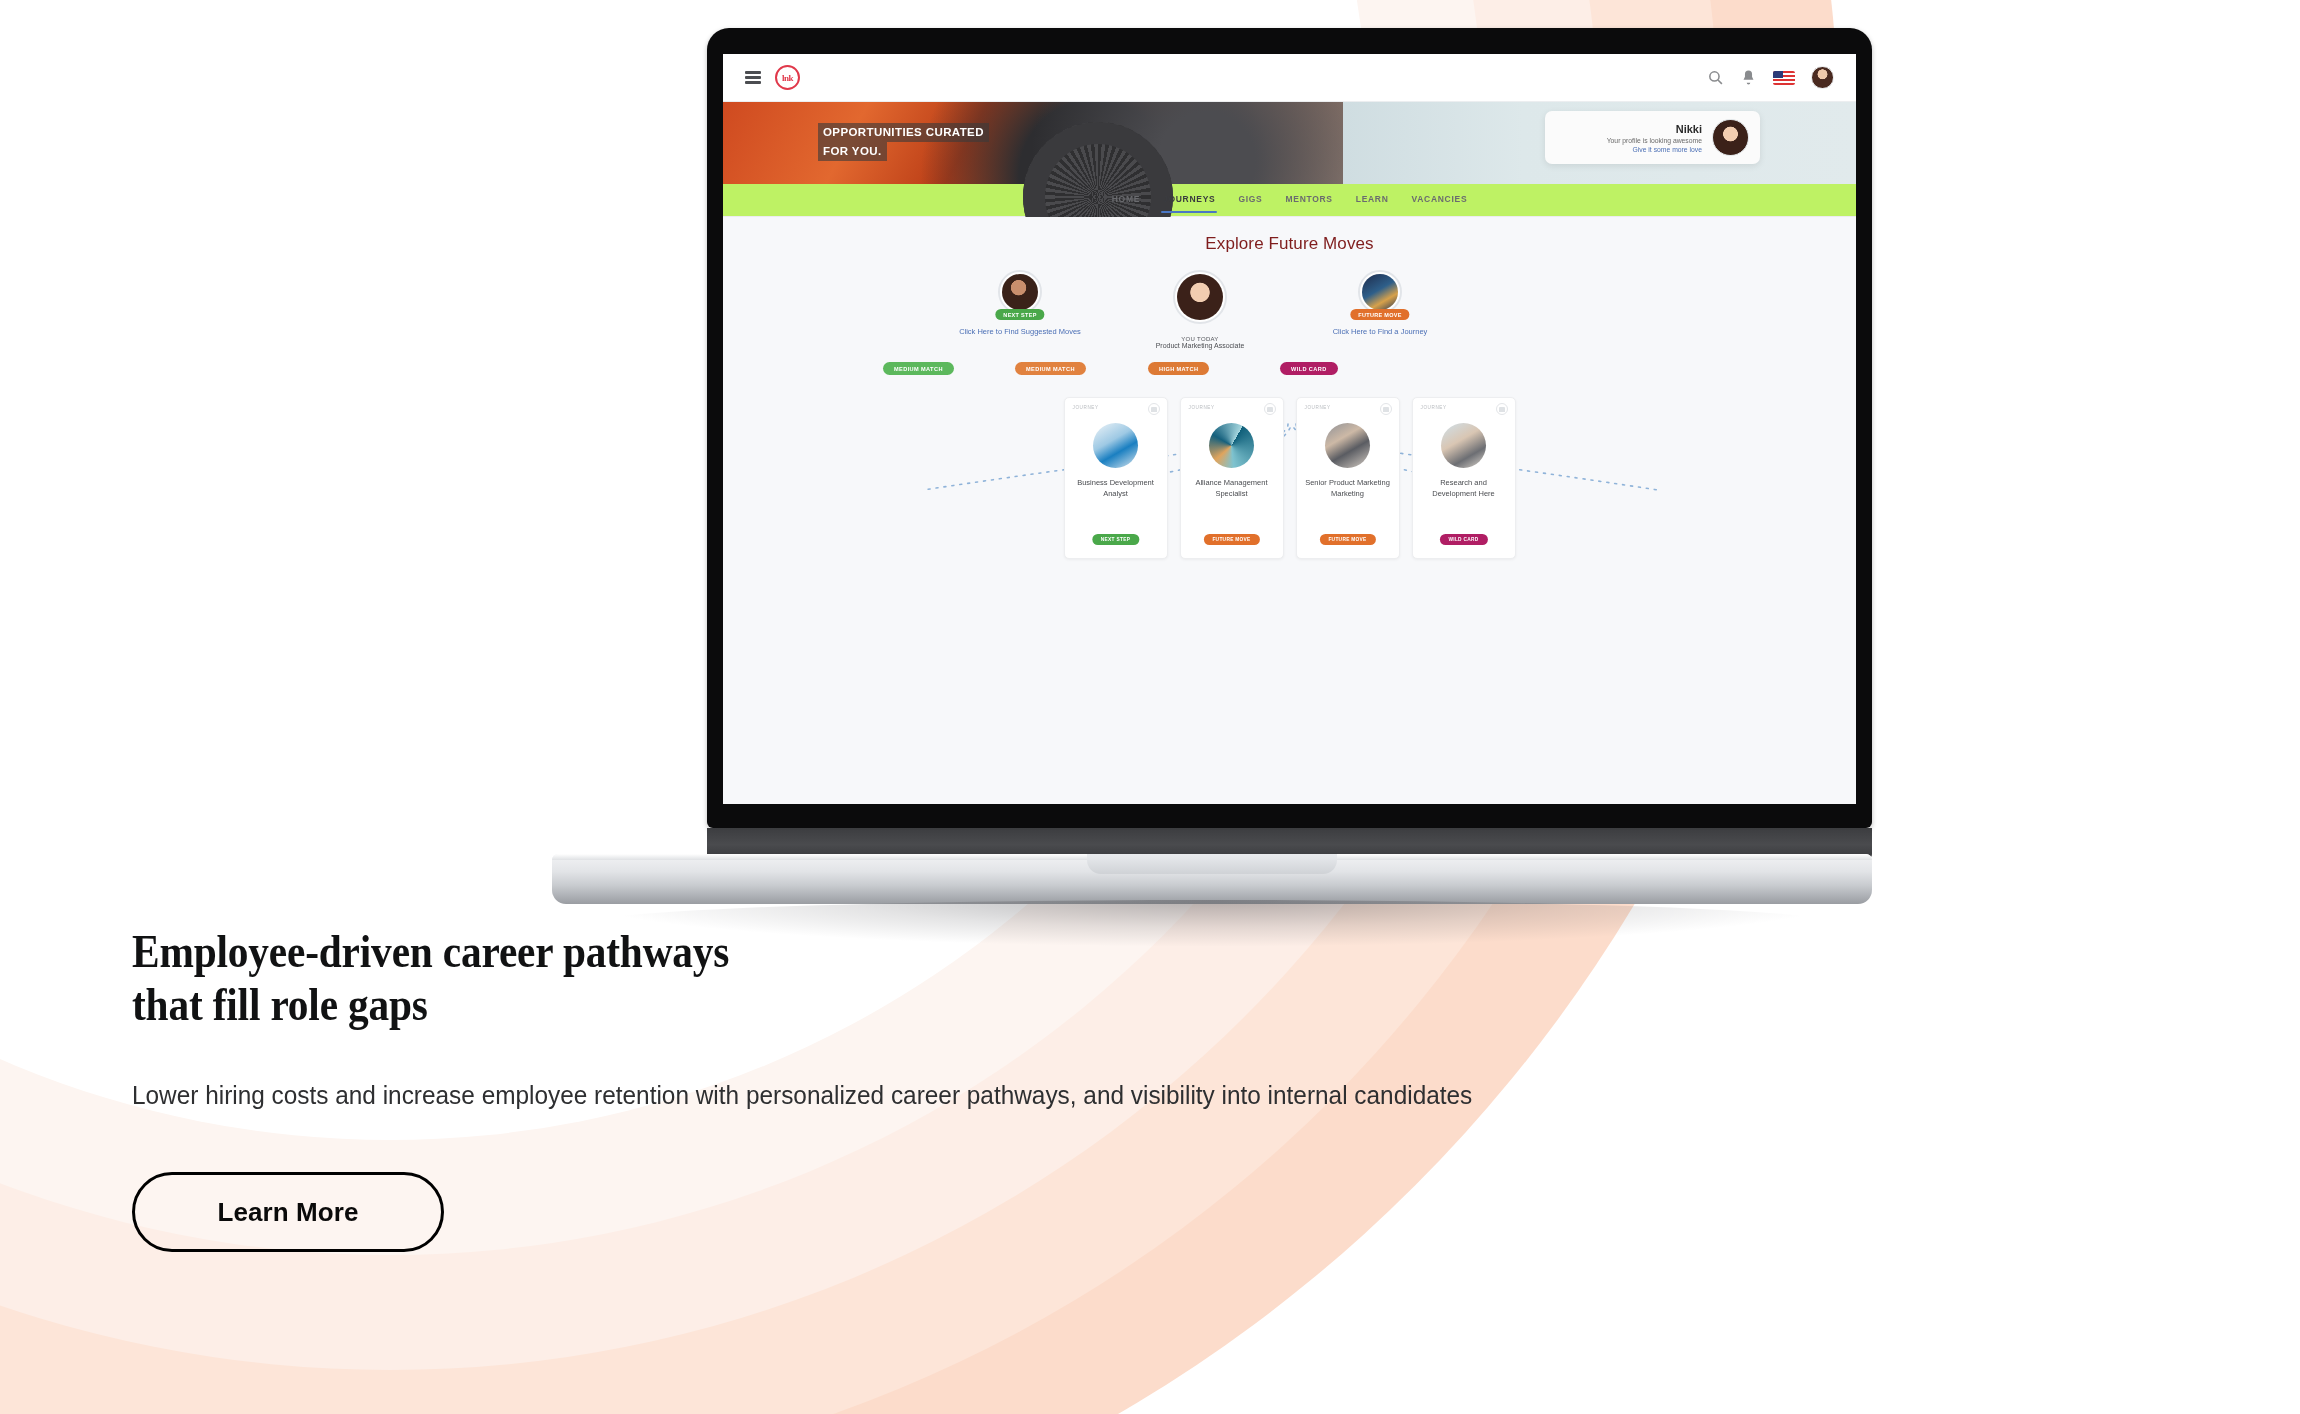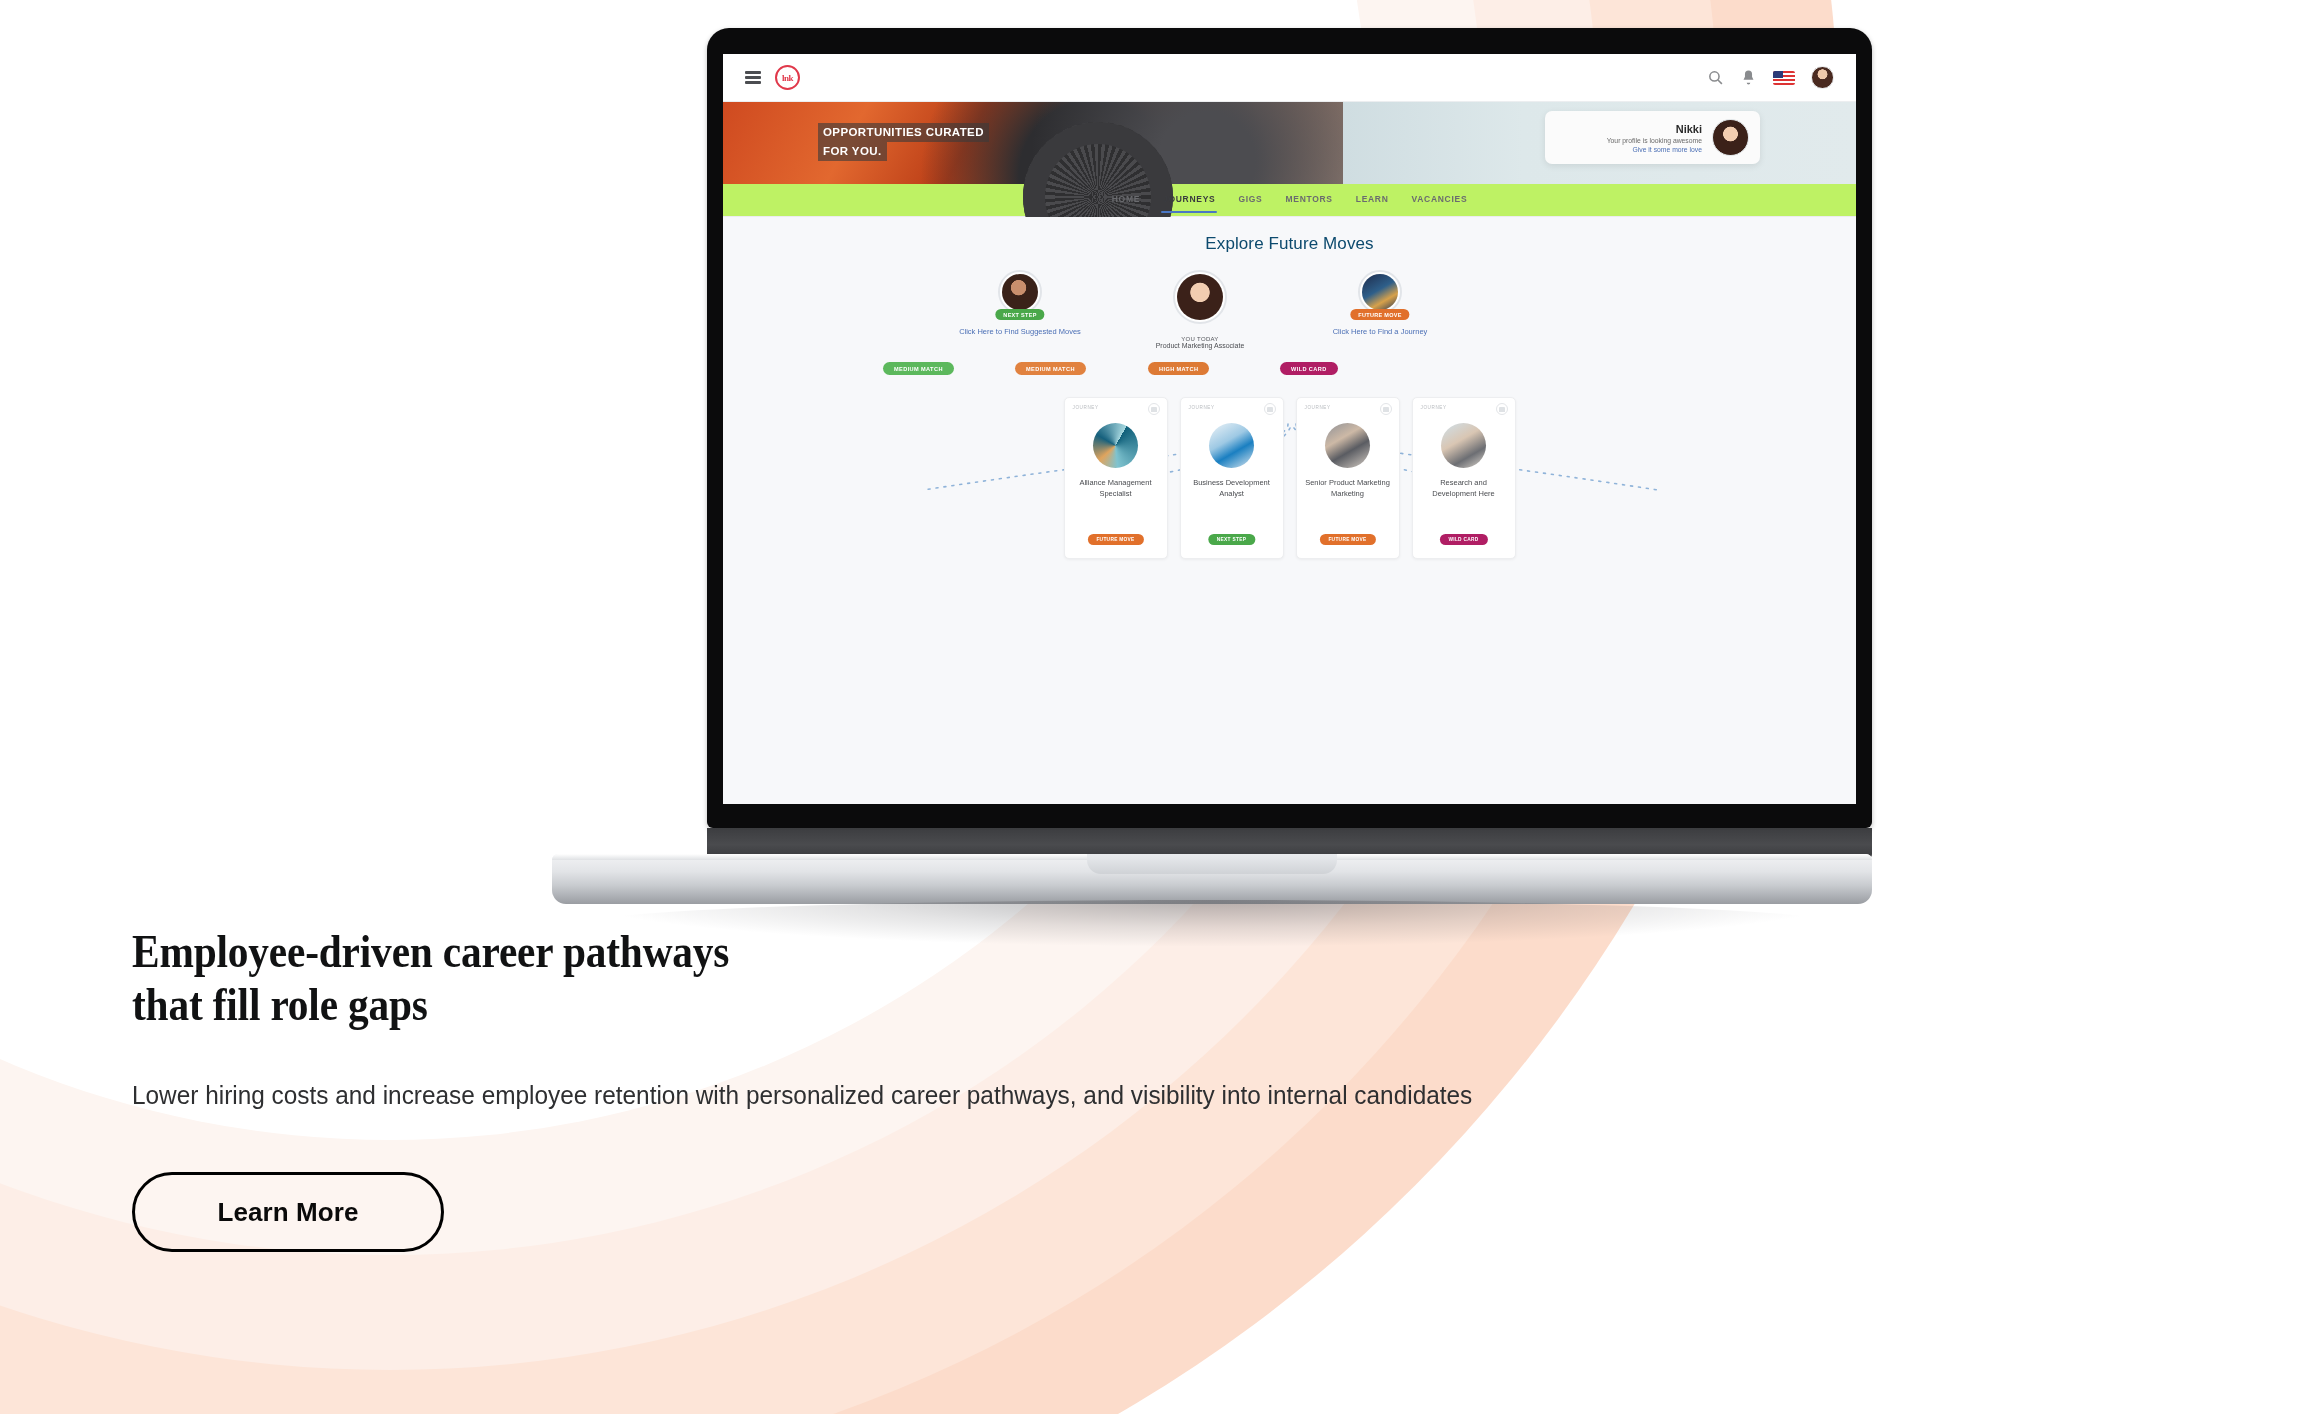--- a/index.html
+++ b/index.html
@@ -141,21 +141,21 @@
   }
   .nav-item.active { color:#3a3b3f; }
   .nav-item.active:after {
     content:""; position:absolute; left:-2px; right:-2px; bottom:-7px;
     height:2.5px; background:#4a77c4; border-radius:2px;
   }
 
   
   .appbody { background:#f7f8fa; height:585px; padding-top:17px; position:relative; }
   .section-title {
-    text-align:center; font-size:17px; color:#0c4a6e; font-weight:400;
+    text-align:center; font-size:17px; color:#7f1d1d; font-weight:400;
     letter-spacing:.1px; margin-bottom:16px;
   }
 
   
   .nodes { position:relative; height:78px; }
   .node { position:absolute; text-align:center; width:170px; }
   .node-n1 { left:212px; }
   .node-n2 { left:392px; }
   .node-n3 { left:572px; }
   .node-ring {
@@ -348,30 +348,30 @@
             <div class="match m1">MEDIUM MATCH</div>
             <div class="match m2">MEDIUM MATCH</div>
             <div class="match m3">HIGH MATCH</div>
             <div class="match m4">WILD CARD</div>
           </div>
 
           <div class="cards">
             <div class="card">
               <div class="card-tag">JOURNEY</div>
               <div class="card-ico"></div>
+              <div class="card-img ci1"></div>
+              <div class="card-title">Business Development Analyst</div>
+              <div class="card-badge" style="background:#4aa84a">NEXT STEP</div>
+            </div>
+            <div class="card">
+              <div class="card-tag">JOURNEY</div>
+              <div class="card-ico"></div>
               <div class="card-img ci2"></div>
               <div class="card-title">Alliance Management Specialist</div>
               <div class="card-badge" style="background:#e1702b">FUTURE MOVE</div>
-            </div>
-            <div class="card">
-              <div class="card-tag">JOURNEY</div>
-              <div class="card-ico"></div>
-              <div class="card-img ci1"></div>
-              <div class="card-title">Business Development Analyst</div>
-              <div class="card-badge" style="background:#4aa84a">NEXT STEP</div>
             </div>
             <div class="card">
               <div class="card-tag">JOURNEY</div>
               <div class="card-ico"></div>
               <div class="card-img ci3"></div>
               <div class="card-title">Senior Product Marketing Marketing</div>
               <div class="card-badge" style="background:#e1702b">FUTURE MOVE</div>
             </div>
             <div class="card">
               <div class="card-tag">JOURNEY</div>

